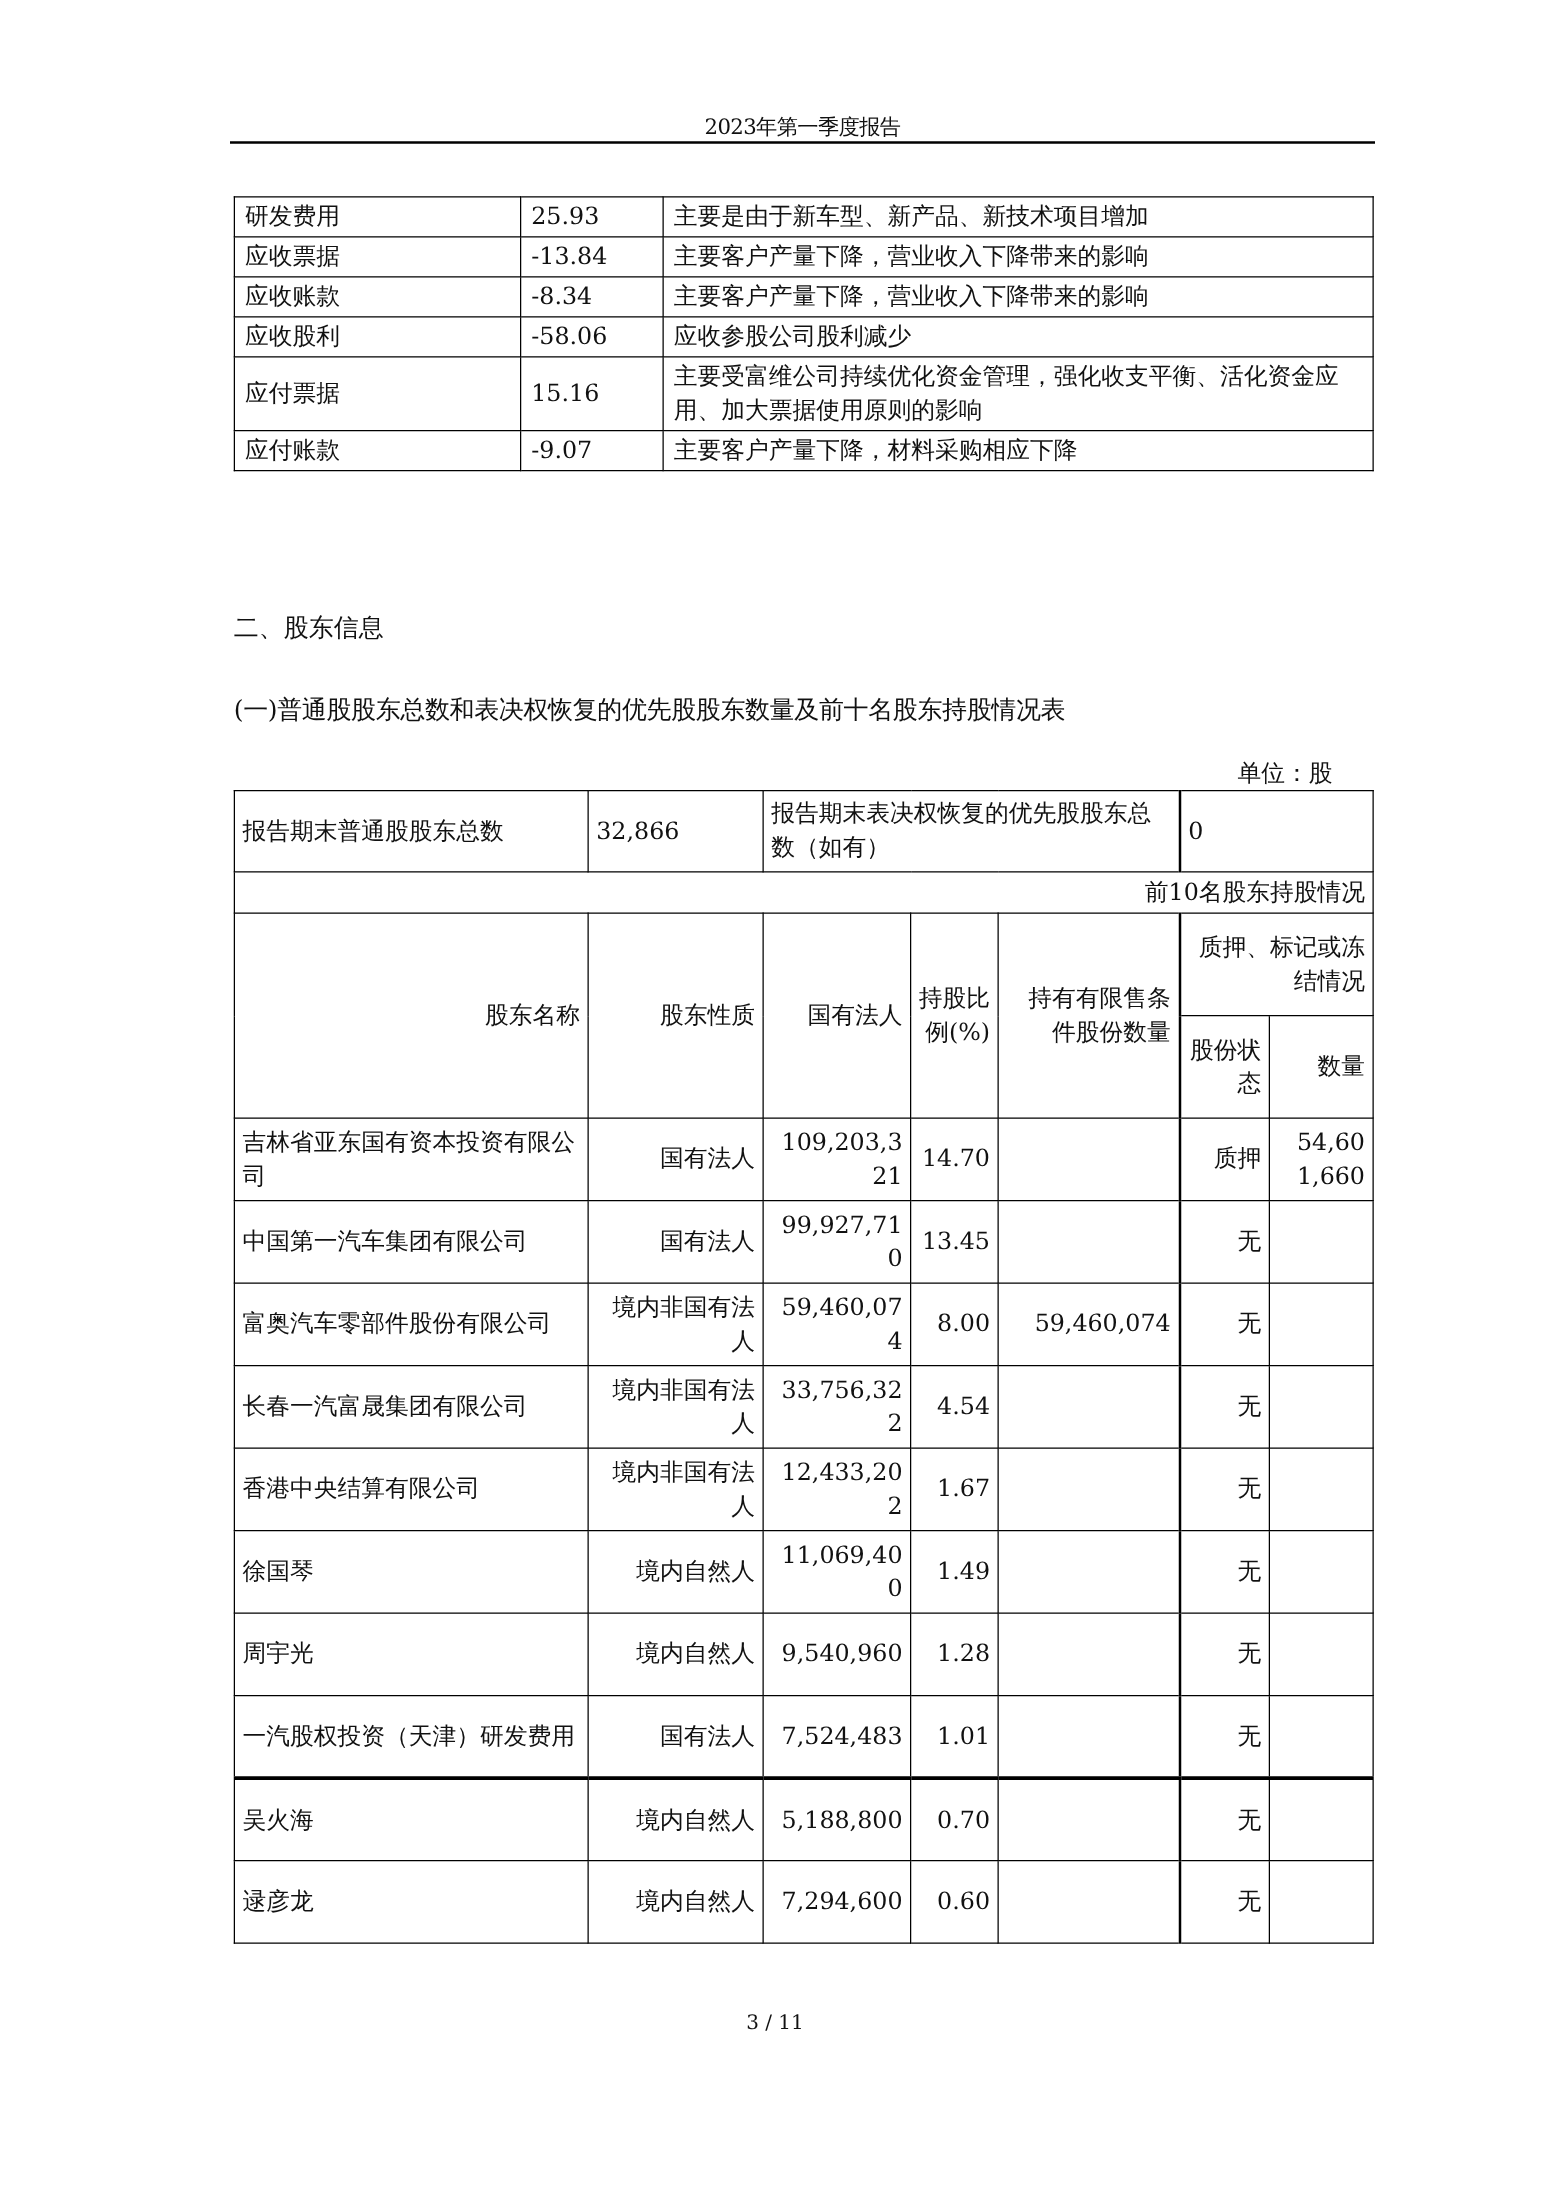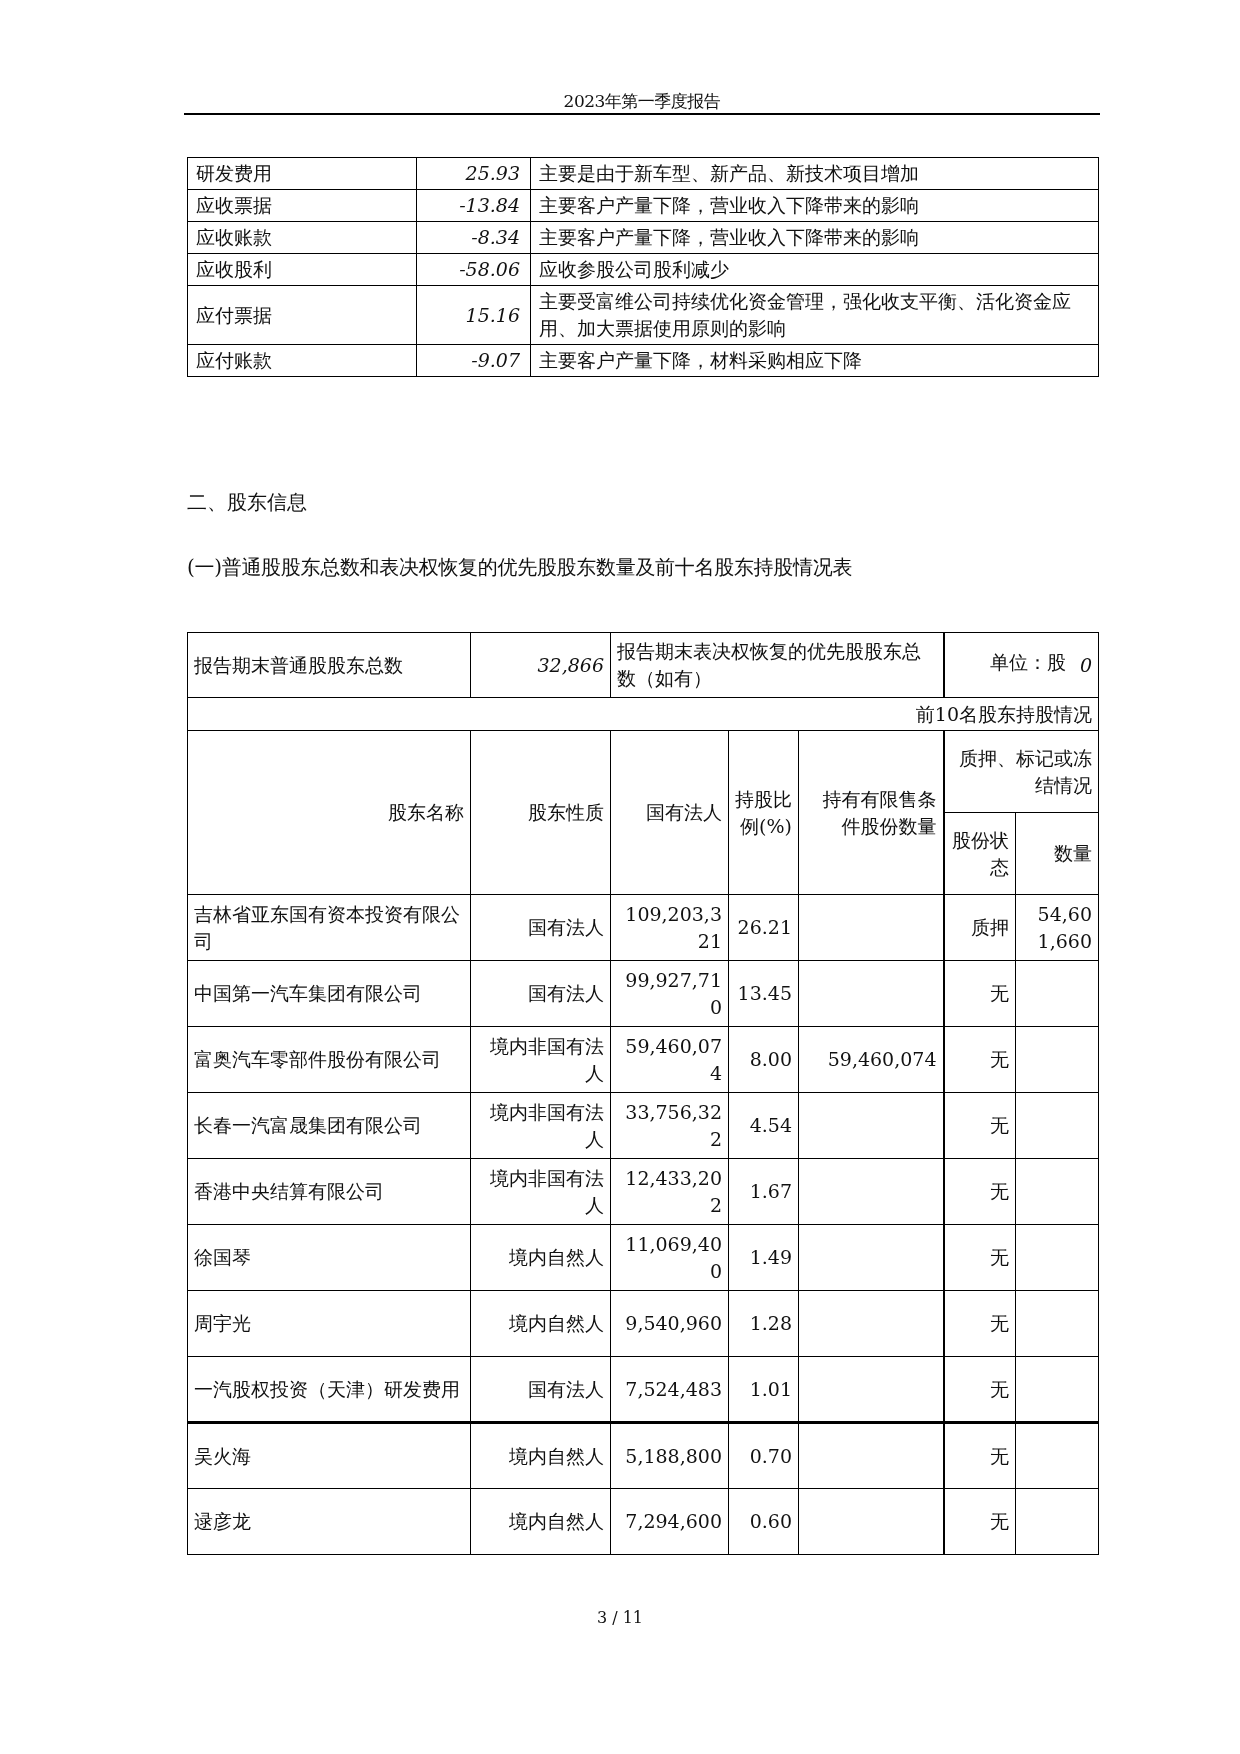--- a/index.html
+++ b/index.html
@@ -14,25 +14,25 @@
   }
   .header-rule {
     position: absolute; left: 184px; top: 113px; width: 916px; height: 0;
     border-top: 2px solid #000;
   }
   table { border-collapse: collapse; position: absolute; table-layout: fixed; }
   td { border: 1px solid #000; font-size: 19px; line-height: 27px; padding: 0 8px; vertical-align: middle; }
   .t1 { left: 187px; top: 157px; width: 911px; }
   .t1 td { height: 31px; margin-top: 20px; }
   .t1 td.tall { height: 58px; }
-  .num { text-align: right; padding-right: 10px; font-style: italic; }
+  .num { text-align: left; padding-right: 10px; }
   .ctr { text-align: right; }
   .section-title { position: absolute; left: 187px; top: 489px; font-size: 20px; }
   .sub-title { position: absolute; left: 187px; top: 554px; font-size: 20px; letter-spacing: -0.3px; }
-  .unit { position: absolute; left: 990px; top: 606px; font-size: 19px; margin-top: 44px; }
+  .unit { position: absolute; left: 990px; top: 606px; font-size: 19px; }
   .t2 { left: 187px; top: 632px; width: 911px; }
   .t2 td { padding: 0 6px; }
   .t2 .thick-l { border-left: 2px solid #000; }
   .t2 .thick-t td { border-top: 3px solid #000; }
   .wrap-num { text-align: right; word-break: break-all; padding-right: 6px; }
   .page-footer { position: absolute; left: 0; width: 1240px; top: 1608px; text-align: center; font-size: 16px; }
 </style>
 </head>
 <body>
 
@@ -113,21 +113,21 @@
     </tr>
     <tr style="height:82px">
       <td class="ctr thick-l">股份状态</td>
       <td class="ctr">数量</td>
     </tr>
 
     <tr style="height:66px">
       <td>吉林省亚东国有资本投资有限公司</td>
       <td class="ctr">国有法人</td>
       <td class="wrap-num">109,203,321</td>
-      <td class="wrap-num">26.21</td>
+      <td class="wrap-num">14.70</td>
       <td class="ctr"></td>
       <td class="ctr thick-l">质押</td>
       <td class="wrap-num">54,601,660</td>
     </tr>
     <tr style="height:66px">
       <td>中国第一汽车集团有限公司</td>
       <td class="ctr">国有法人</td>
       <td class="wrap-num">99,927,710</td>
       <td class="wrap-num">13.45</td>
       <td class="ctr"></td>

